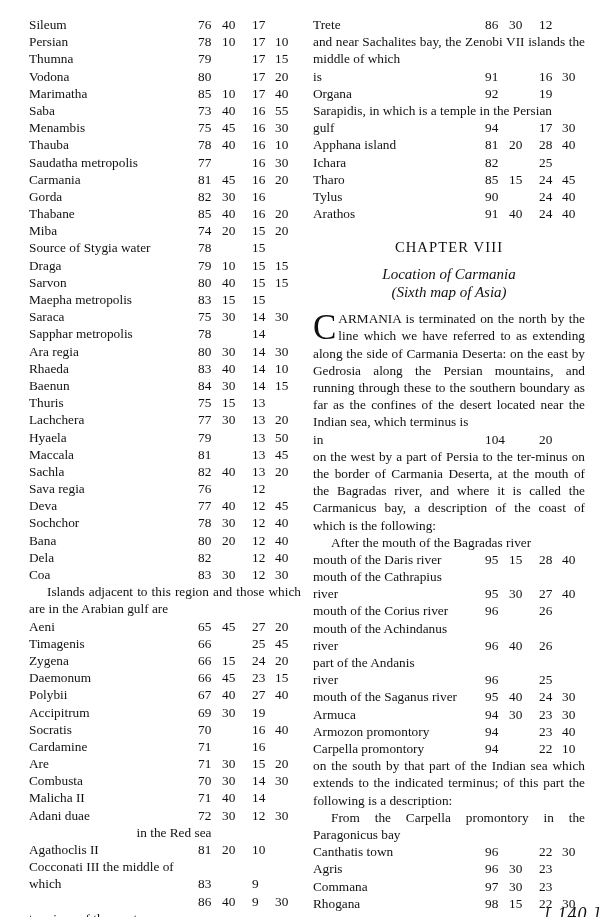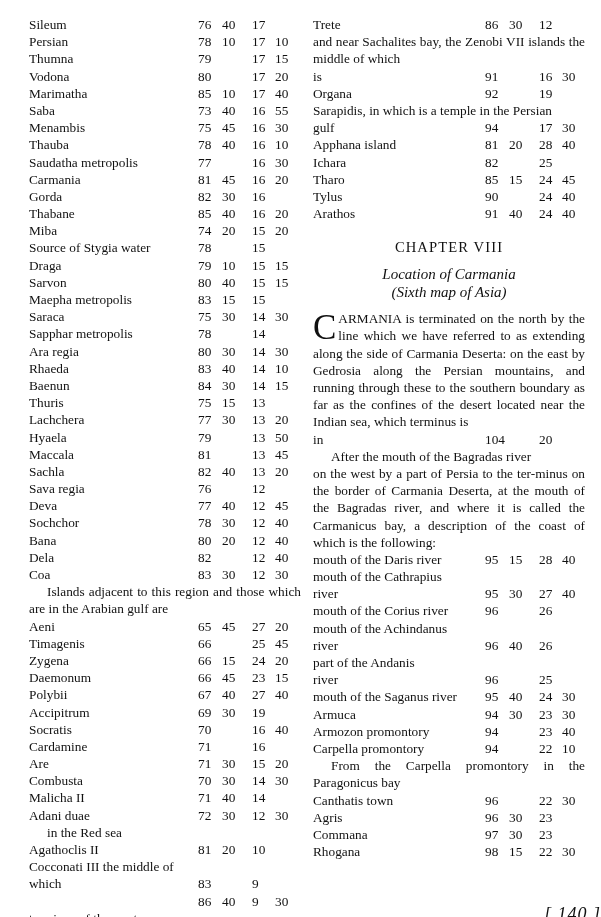--- a/index.html
+++ b/index.html
@@ -75,21 +75,21 @@
   .prose.indent { text-indent: 18px; }
   .prose.nojust { text-align: left; }
 
   
   .runline {
     font-size: 13.3px;
     line-height: 17.2px;
     height: 17.2px;
     white-space: nowrap;
   }
-  .runline.ind { padding-left: 18px; }
+  .runline.ind { padding-left: 18px; text-align: center; }
 
   
   .chapter-head {
     text-align: center;
     font-size: 14.6px;
     letter-spacing: 1.1px;
     margin: 15px 0 0 0;
     line-height: 20px;
     white-space: nowrap;
   }
@@ -517,22 +517,22 @@
       </div>
       <div class="chapter-head">CHAPTER VIII</div>
       <div class="chapter-sub">Location of Carmania</div>
       <div class="chapter-sub" style="margin-top: 0px;">(Sixth map of Asia)</div>
       <p class="dropcap-para"><span class="dropcap">C</span><span>ARMANIA is terminated on the north by the line which we have referred to as extending along the side of Carmania Deserta: on the east by Gedrosia along the Persian mountains, and running through these to the southern boundary as far as the confines of the desert located near the Indian sea, which terminus is</span></p>
       <div class="line entry">
         <span class="nm">in</span>
         <span class="n c0">104</span>
         <span class="n c2">20</span>
       </div>
+      <p class="prose">on the west by a part of Persia to the ter-minus on the border of Carmania Deserta, at the mouth of the Bagradas river, and where it is called the Carmanicus bay, a description of the coast of which is the following:</p>
       <p class="prose indent nojust">After the mouth of the Bagradas river</p>
-      <p class="prose">on the west by a part of Persia to the ter-minus on the border of Carmania Deserta, at the mouth of the Bagradas river, and where it is called the Carmanicus bay, a description of the coast of which is the following:</p>
       <div class="line entry">
         <span class="nm">mouth of the Daris river</span>
         <span class="n c0">95</span>
         <span class="n c1">15</span>
         <span class="n c2">28</span>
         <span class="n c3">40</span>
       </div>
       <div class="runline">mouth of the Cathrapius</div>
       <div class="line entry">
         <span class="nm">river</span>
@@ -578,20 +578,21 @@
         <span class="n c0">94</span>
         <span class="n c2">23</span>
         <span class="n c3">40</span>
       </div>
       <div class="line entry">
         <span class="nm">Carpella promontory</span>
         <span class="n c0">94</span>
         <span class="n c2">22</span>
         <span class="n c3">10</span>
       </div>
+      <p class="prose">on the south by that part of the Indian sea which extends to the indicated terminus; of this part the following is a description:</p>
       <p class="prose indent">From the Carpella promontory in the Paragonicus bay</p>
       <div class="line entry">
         <span class="nm">Canthatis town</span>
         <span class="n c0">96</span>
         <span class="n c2">22</span>
         <span class="n c3">30</span>
       </div>
       <div class="line entry">
         <span class="nm">Agris</span>
         <span class="n c0">96</span>

